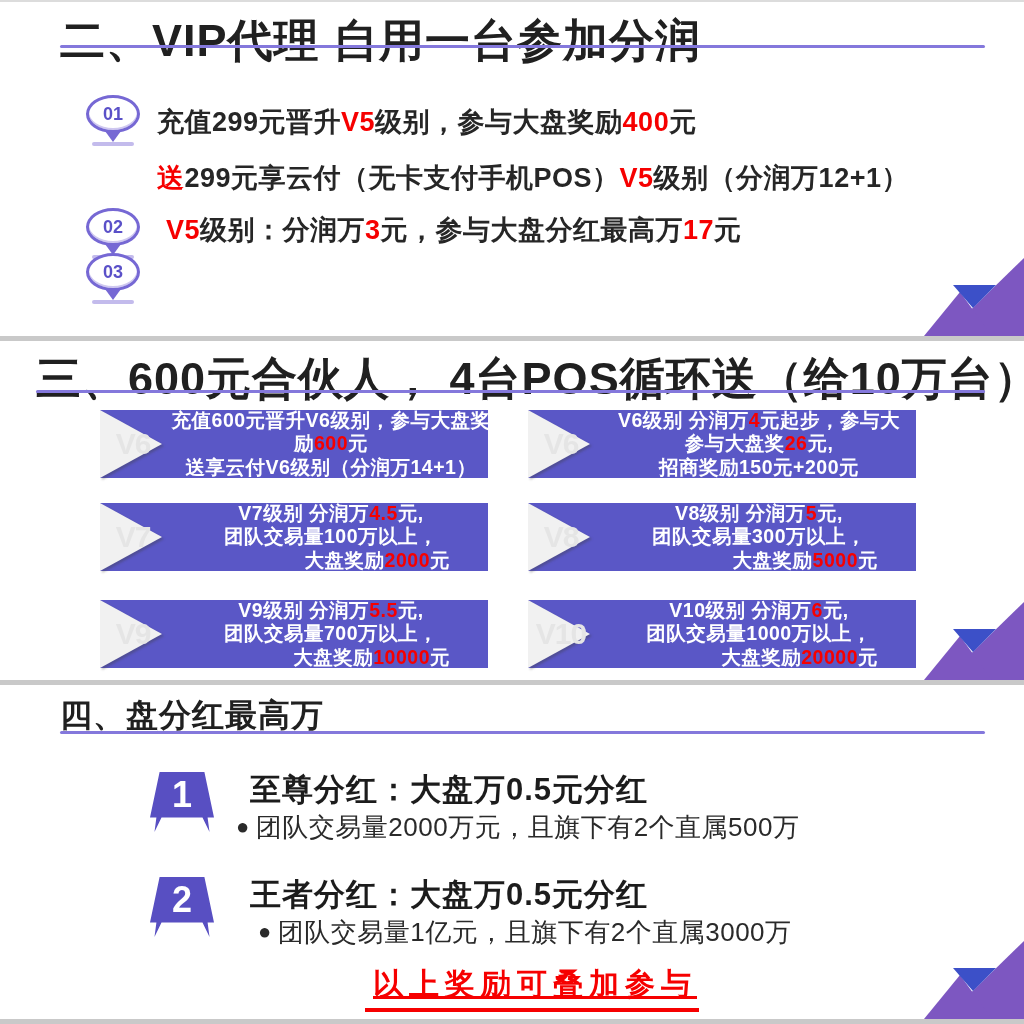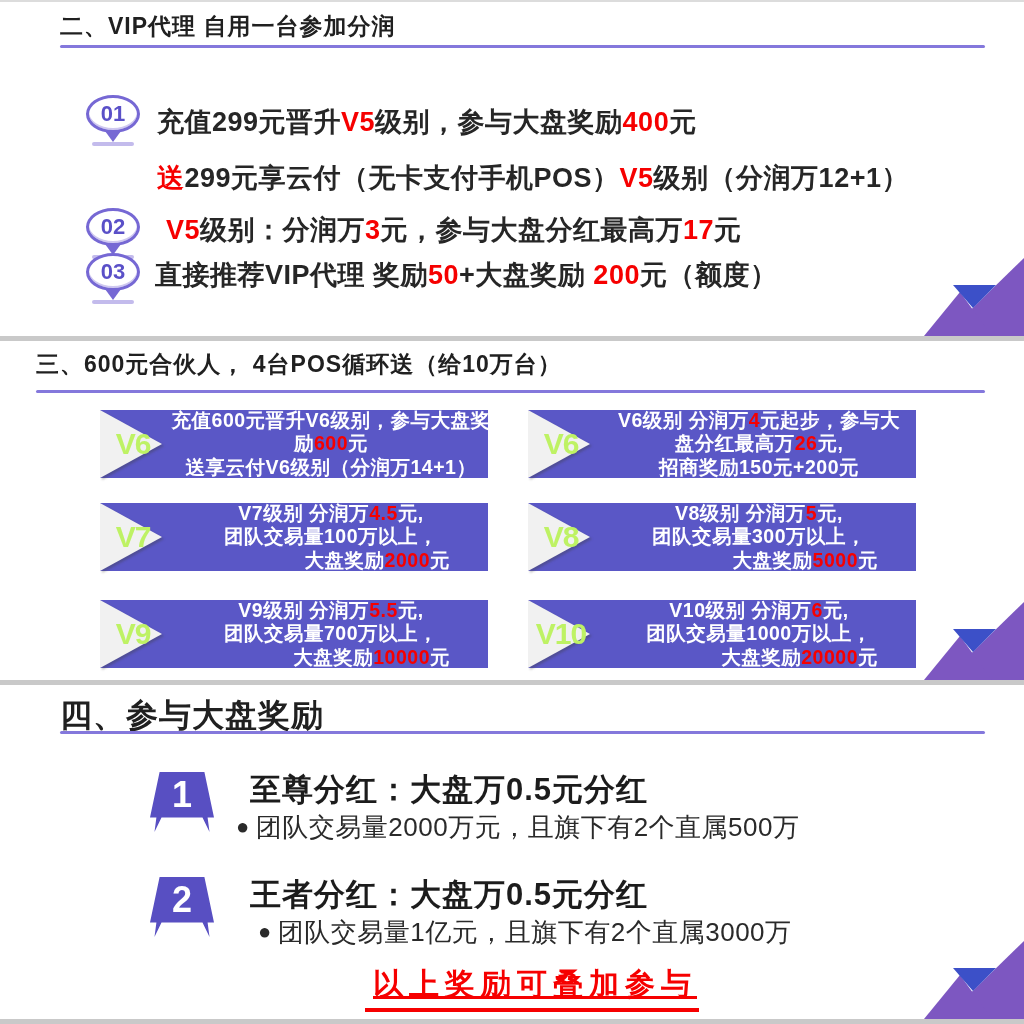--- a/index.html
+++ b/index.html
@@ -5,36 +5,36 @@
   :root{
     --accent:#8478dc; --red:#f60000; --banner:#5a57c6; --ribbon:#584fc2;
     --corner-purple:#7d57c1; --corner-blue:#3c50c8; --divider:#c9c9c9;
     --ink:#262626; --badge-purple:#5a50c8; --badge-border:#7668d4;
   }
   *{margin:0;padding:0;box-sizing:border-box;}
   body{background:#fff;font-family:"Liberation Sans","DejaVu Sans",sans-serif;}
   .page{position:relative;width:1024px;height:1024px;background:#fff;overflow:hidden;margin:0 auto;}
   .topline{position:absolute;left:0;top:0;width:1024px;height:2px;background:#dcdcdc;}
   .divider{position:absolute;left:0;width:1024px;height:5px;background:var(--divider);}
-  .heading{position:absolute;font-size:23px;font-weight:bold;color:#202020;letter-spacing:1px;white-space:nowrap;}
+  .heading{position:absolute;font-size:45px;font-weight:bold;color:#202020;letter-spacing:1px;white-space:nowrap;}
   .underline{position:absolute;height:3px;background:var(--accent);border-radius:2px;}
   .red{color:var(--red);}
   
   .row-text{position:absolute;font-size:27px;font-weight:bold;color:var(--ink);letter-spacing:.5px;white-space:nowrap;}
   
   .pin{position:absolute;width:54px;height:52px;}
-  .pin .oval{position:relative;width:54px;height:38px;border:3px solid var(--badge-border);border-radius:50%;background:#fff;display:flex;align-items:center;justify-content:center;font-size:22px;font-weight:bold;color:var(--badge-purple);box-shadow:inset 0 -2px 0 #cfc8f0;}
+  .pin .oval{position:relative;width:54px;height:38px;border:3px solid var(--badge-border);border-radius:50%;background:#fff;display:flex;align-items:center;justify-content:center;font-size:18px;font-weight:bold;color:var(--badge-purple);box-shadow:inset 0 -2px 0 #cfc8f0;}
   .pin .tip{position:absolute;left:19px;top:36px;width:0;height:0;border-left:8px solid transparent;border-right:8px solid transparent;border-top:11px solid var(--badge-border);}
   .pin .glow{position:absolute;left:6px;top:47px;width:42px;height:4px;border-radius:2px;background:#c3bbec;}
   
   .corner{position:absolute;right:0;width:124px;height:78px;}
   
   .banner{position:absolute;width:388px;height:68px;background:var(--banner);}
   .banner .tri{position:absolute;left:0;top:0;width:0;height:0;border-top:34px solid transparent;border-bottom:34px solid transparent;border-left:62px solid #f1f1f1;filter:drop-shadow(2px 2px 1px rgba(60,60,60,.35));}
-  .banner .blabel{position:absolute;left:2px;top:50%;transform:translateY(-50%);width:62px;text-align:center;font-size:30px;font-weight:bold;color:#bef264;letter-spacing:-1px;}
+  .banner .blabel{position:absolute;left:2px;top:50%;transform:translateY(-50%);width:62px;text-align:center;font-size:30px;font-weight:bold;color:#e5e5e5;letter-spacing:-1px;}
   .banner .btext{position:absolute;left:82px;right:8px;top:50%;transform:translateY(-50%);display:flex;flex-direction:column;align-items:center;color:#fff;font-size:19.5px;font-weight:bold;line-height:1.2;letter-spacing:.5px;white-space:nowrap;}
   .banner .btext .al-r{align-self:flex-end;margin-right:30px;}
   
   .ribbon{position:absolute;width:64px;height:60px;background:var(--ribbon);clip-path:polygon(15% 0,85% 0,100% 76%,90% 76%,93% 100%,82% 76%,18% 76%,7% 100%,10% 76%,0 76%);display:flex;align-items:flex-start;justify-content:center;}
   .ribbon span{color:#fff;font-size:36px;font-weight:bold;line-height:46px;}
   .a-title{position:absolute;font-size:31px;font-weight:bold;color:#1c1c1c;letter-spacing:1px;white-space:nowrap;}
   .a-bullet{position:absolute;font-size:26px;color:#2a2a2a;letter-spacing:.5px;white-space:nowrap;}
   .a-bullet .dot{font-size:22px;margin-right:6px;vertical-align:2px;}
   .footer-red{position:absolute;left:0;width:1024px;text-align:center;}
   .footer-red span{display:inline-block;font-size:30px;font-weight:bold;color:var(--red);letter-spacing:6px;border-bottom:4px solid var(--red);padding:0 2px 3px 8px;margin-left:40px;text-decoration:underline;}
@@ -61,21 +61,20 @@
     <div class="tip"></div>
     <div class="glow"></div>
   </div>
   <div class="row-text" style="left:166px;top:212px;"><span class="red">V5</span><span>级别：分润万</span><span class="red">3</span><span>元，参与大盘分红最高万</span><span class="red">17</span><span>元</span></div>
 
   <div class="pin" style="left:86px;top:253px;">
     <div class="oval">03</div>
     <div class="tip"></div>
     <div class="glow"></div>
   </div>
-  <div class="row-text" style="left:155px;top:257px;"><span>直接推荐VIP代理 奖励</span><span class="red">50</span><span>+大盘奖励 </span><span class="red">200</span><span>元（额度）</span></div>
 
   <svg class="corner" style="top:258px;" viewBox="0 0 124 78">
     <polygon points="44,78 124,0 124,78" fill="var(--corner-purple)"></polygon>
     <polygon points="24,78 60,34 92,78" fill="var(--corner-purple)"></polygon>
     <polygon points="53,27 96,27 73,50" fill="var(--corner-blue)"></polygon>
   </svg>
   <div class="divider" style="top:336px;"></div>
 
   <div class="heading" style="left:36px;top:349px;">三、600元合伙人， 4台POS循环送（给10万台）</div>
   <div class="underline" style="left:36px;top:390px;width:949px;"></div>
@@ -87,21 +86,21 @@
       <div><span>充值600元晋升V6级别，参与大盘奖</span></div>
       <div><span>励</span><span class="red">600</span><span>元</span></div>
       <div><span>送享云付V6级别（分润万14+1）</span></div>
     </div>
   </div>
   <div class="banner" style="left:528px;top:410px;">
     <div class="tri"></div>
     <div class="blabel">V6</div>
     <div class="btext">
       <div><span>V6级别 分润万</span><span class="red">4</span><span>元起步，参与大</span></div>
-      <div><span>盘分红最高万</span><span class="red">26</span><span>元,</span></div>
+      <div><span>参与大盘奖</span><span class="red">26</span><span>元,</span></div>
       <div><span>招商奖励150元+200元</span></div>
     </div>
   </div>
 
   <div class="banner" style="left:100px;top:503px;">
     <div class="tri"></div>
     <div class="blabel">V7</div>
     <div class="btext">
       <div><span>V7级别 分润万</span><span class="red">4.5</span><span>元,</span></div>
       <div><span>团队交易量100万以上，</span></div>
@@ -137,21 +136,21 @@
     </div>
   </div>
 
   <svg class="corner" style="top:602px;" viewBox="0 0 124 78">
     <polygon points="44,78 124,0 124,78" fill="var(--corner-purple)"></polygon>
     <polygon points="24,78 60,34 92,78" fill="var(--corner-purple)"></polygon>
     <polygon points="53,27 96,27 73,50" fill="var(--corner-blue)"></polygon>
   </svg>
   <div class="divider" style="top:680px;"></div>
 
-  <div class="heading" style="left:60px;top:694px;font-size:32px;">四、参与大盘奖励</div>
+  <div class="heading" style="left:60px;top:694px;font-size:32px;">四、盘分红最高万</div>
   <div class="underline" style="left:60px;top:731px;width:925px;"></div>
 
   <div class="ribbon" style="left:150px;top:772px;">
     <span>1</span>
   </div>
   <div class="a-title" style="left:250px;top:769px;">至尊分红：大盘万0.5元分红</div>
   <div class="a-bullet" style="left:236px;top:810px;">
     <span class="dot">●</span><span>团队交易量2000万元，且旗下有2个直属500万</span>
   </div>
 

